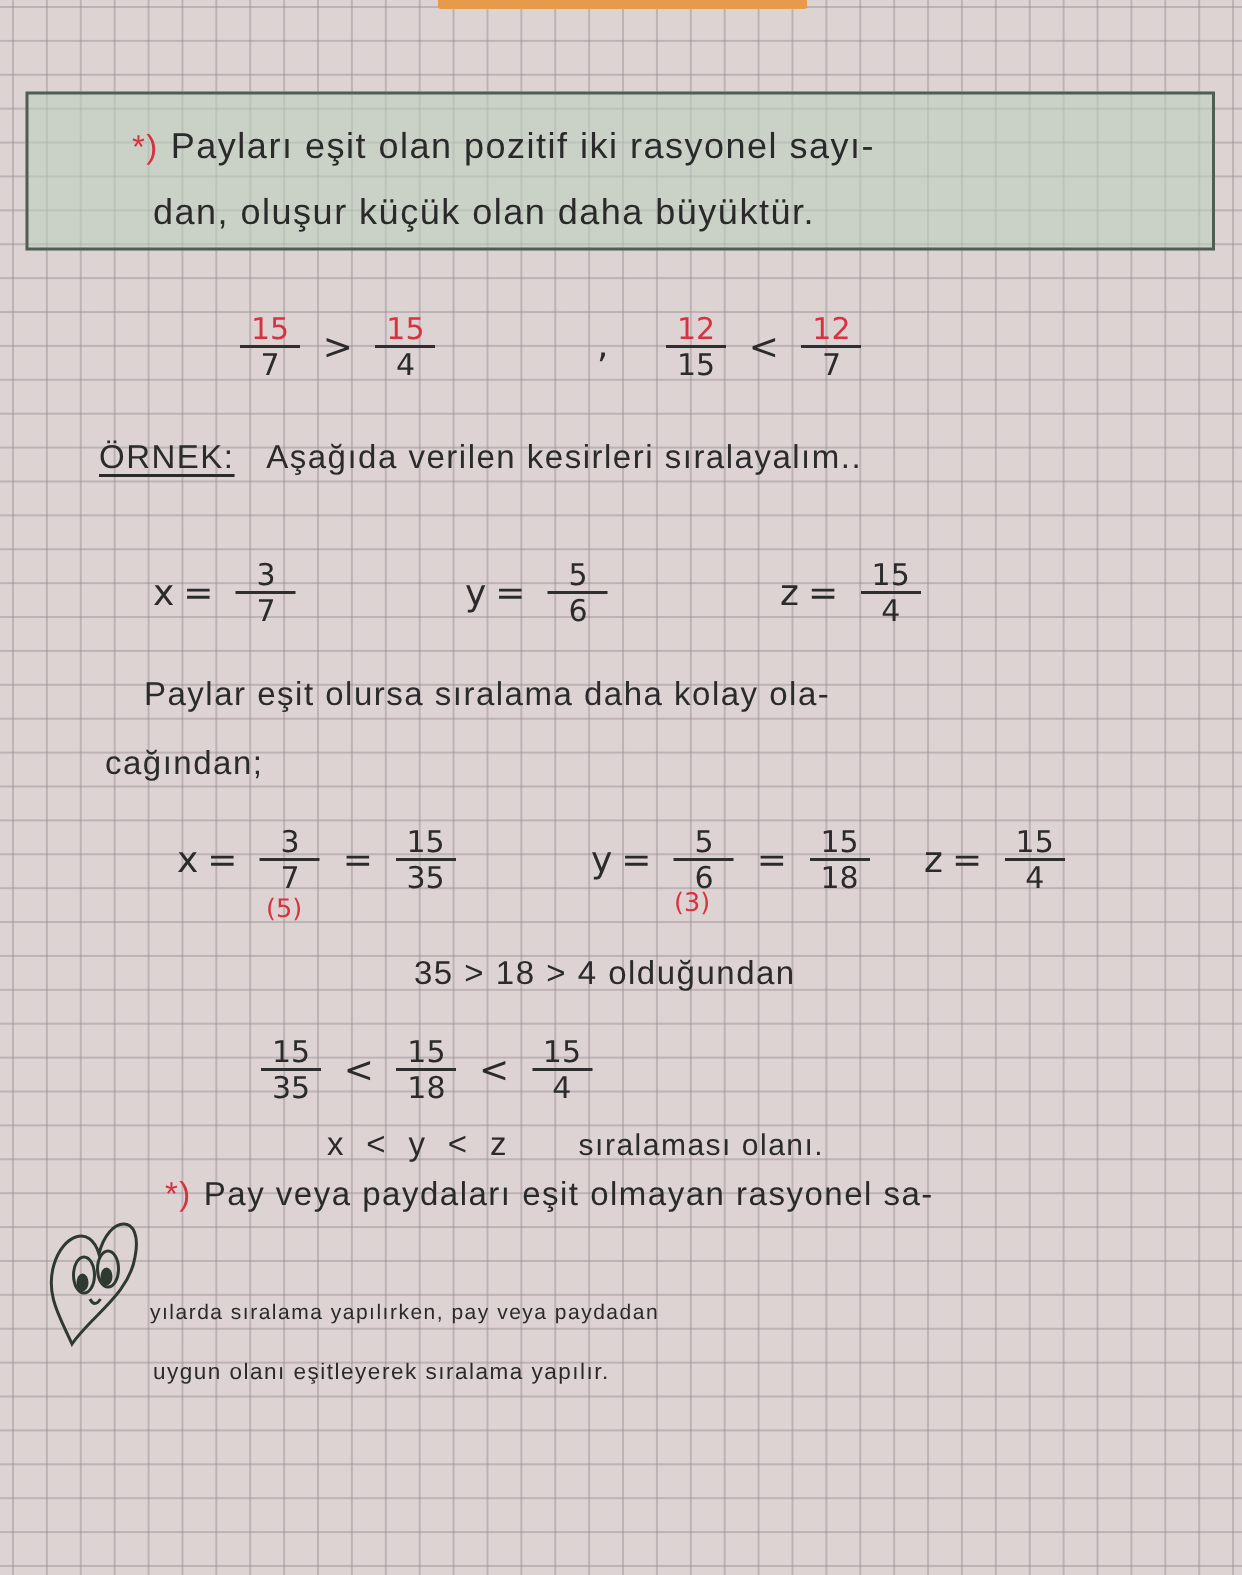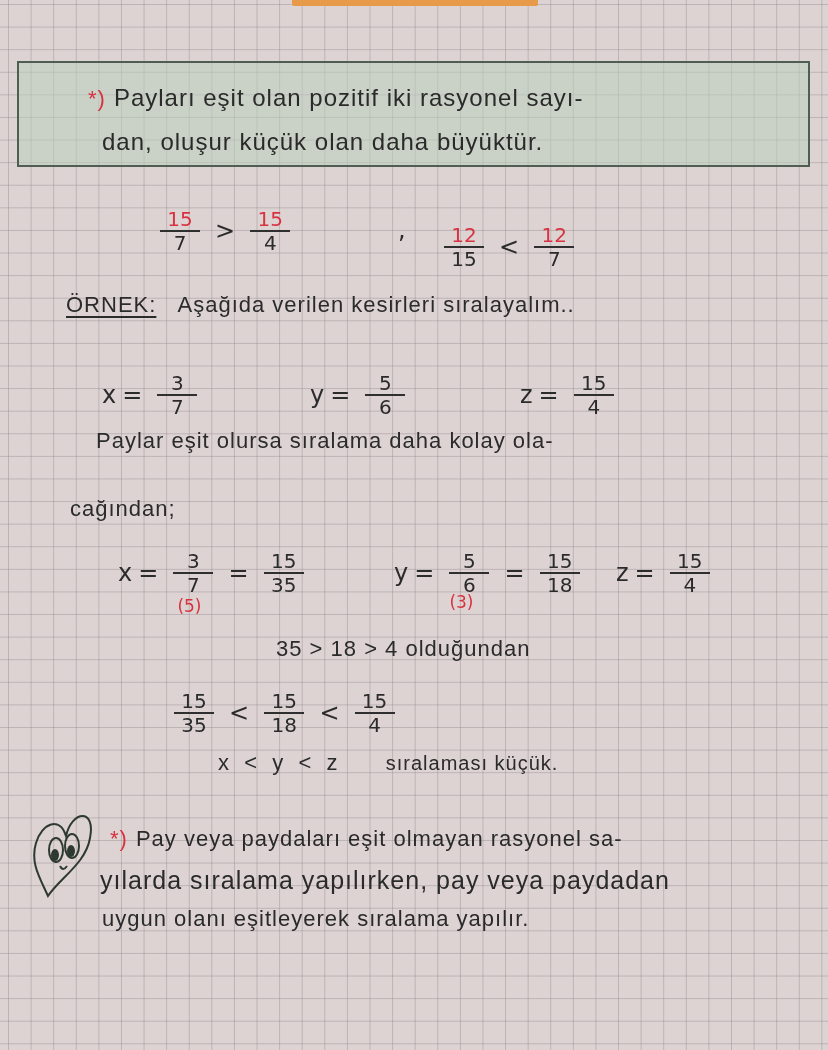--- a/index.html
+++ b/index.html
@@ -58,21 +58,21 @@
       <span class="den">7</span>
     </span>
   <span class="op">&gt;</span>
   <span class="frac">
       <span class="num red">15</span>
       <span class="bar"></span>
       <span class="den">4</span>
     </span>
 </div>
 <div class="abs op" style="left:392px; top:216px;">,</div>
-<div class="abs" style="left:440px; top:224px;">
+<div class="abs" style="left:440px; top:208px;">
   <span class="frac">
       <span class="num red">12</span>
       <span class="bar"></span>
       <span class="den">15</span>
     </span>
   <span class="op">&lt;</span>
   <span class="frac">
       <span class="num red">12</span>
       <span class="bar"></span>
       <span class="den">7</span>
@@ -102,21 +102,21 @@
 </div>
 <div class="abs" style="left:520px; top:372px;">
   <span class="var">z</span><span class="op">=</span>
   <span class="frac">
       <span class="num">15</span>
       <span class="bar"></span>
       <span class="den">4</span>
     </span>
 </div>
 
-<div class="abs line hand" style="left:96px; top:428px;">Paylar eşit olursa sıralama daha kolay ola-</div>
+<div class="abs line hand" style="left:96px; top:450px;">Paylar eşit olursa sıralama daha kolay ola-</div>
 <div class="abs line hand" style="left:70px; top:496px;">cağından;</div>
 
 <div class="abs" style="left:118px; top:550px;">
   <span class="var">x</span><span class="op">=</span>
   <span class="frac" style="position:relative;">
       <span class="num">3</span>
       <span class="bar"></span>
       <span class="den">7</span>
     <span class="mult abs" style="top:46px; left:4px;">(5)</span>
     </span>
@@ -170,31 +170,31 @@
     </span>
   <span class="op">&lt;</span>
   <span class="frac">
       <span class="num">15</span>
       <span class="bar"></span>
       <span class="den">4</span>
     </span>
 </div>
 <div class="abs line hand" style="left:218px; top:750px;">
   <span style="white-space:pre;margin-top:45px;">x  &lt;  y  &lt;  z</span>
-  <span style="margin-left:40px; font-size:20px;">sıralaması küçük.</span>
+  <span style="margin-left:40px; font-size:20px;">sıralaması olanı.</span>
 </div>
 
 <div class="abs" style="left:30px; top:808px;">
   <svg width="80" height="90" viewBox="0 0 80 90">
     <path d="M18 88 C 10 70, 0 55, 6 35 C 12 15, 30 8, 36 28 C 42 2, 66 0, 60 30 C 56 55, 30 70, 18 88 Z" fill="none" stroke="#2e3a30" stroke-width="2"></path>
     <ellipse cx="26" cy="42" rx="7" ry="12" fill="none" stroke="#2e3a30" stroke-width="2"></ellipse>
     <ellipse cx="42" cy="38" rx="7" ry="12" fill="none" stroke="#2e3a30" stroke-width="2"></ellipse>
     <ellipse cx="25" cy="47" rx="4" ry="6" fill="#2e3a30"></ellipse>
     <ellipse cx="41" cy="43" rx="4" ry="6" fill="#2e3a30"></ellipse>
     <path d="M30 58 q3 6 7 0" fill="none" stroke="#2e3a30" stroke-width="2"></path>
   </svg>
 </div>
 
-<div class="abs rule-line hand" style="left:110px; top:826px; font-size:22px;text-align:center;">
+<div class="abs rule-line hand" style="left:110px; top:783px; font-size:22px;text-align:center;">
   <span class="star">*)</span><span>Pay veya paydaları eşit olmayan rasyonel sa-</span>
 </div>
-<div class="abs rule-line hand" style="left:100px; top:866px; font-size:25px;">yılarda sıralama yapılırken, pay veya paydadan</div>
-<div class="abs rule-line hand" style="left:102px; top:906px; font-size:22px;">uygun olanı eşitleyerek sıralama yapılır.</div>
+<div class="abs rule-line hand" style="left:100px; top:866px; font-size:14px;">yılarda sıralama yapılırken, pay veya paydadan</div>
+<div class="abs rule-line hand" style="left:102px; top:906px; font-size:15px;">uygun olanı eşitleyerek sıralama yapılır.</div>
 
 </body></html>

